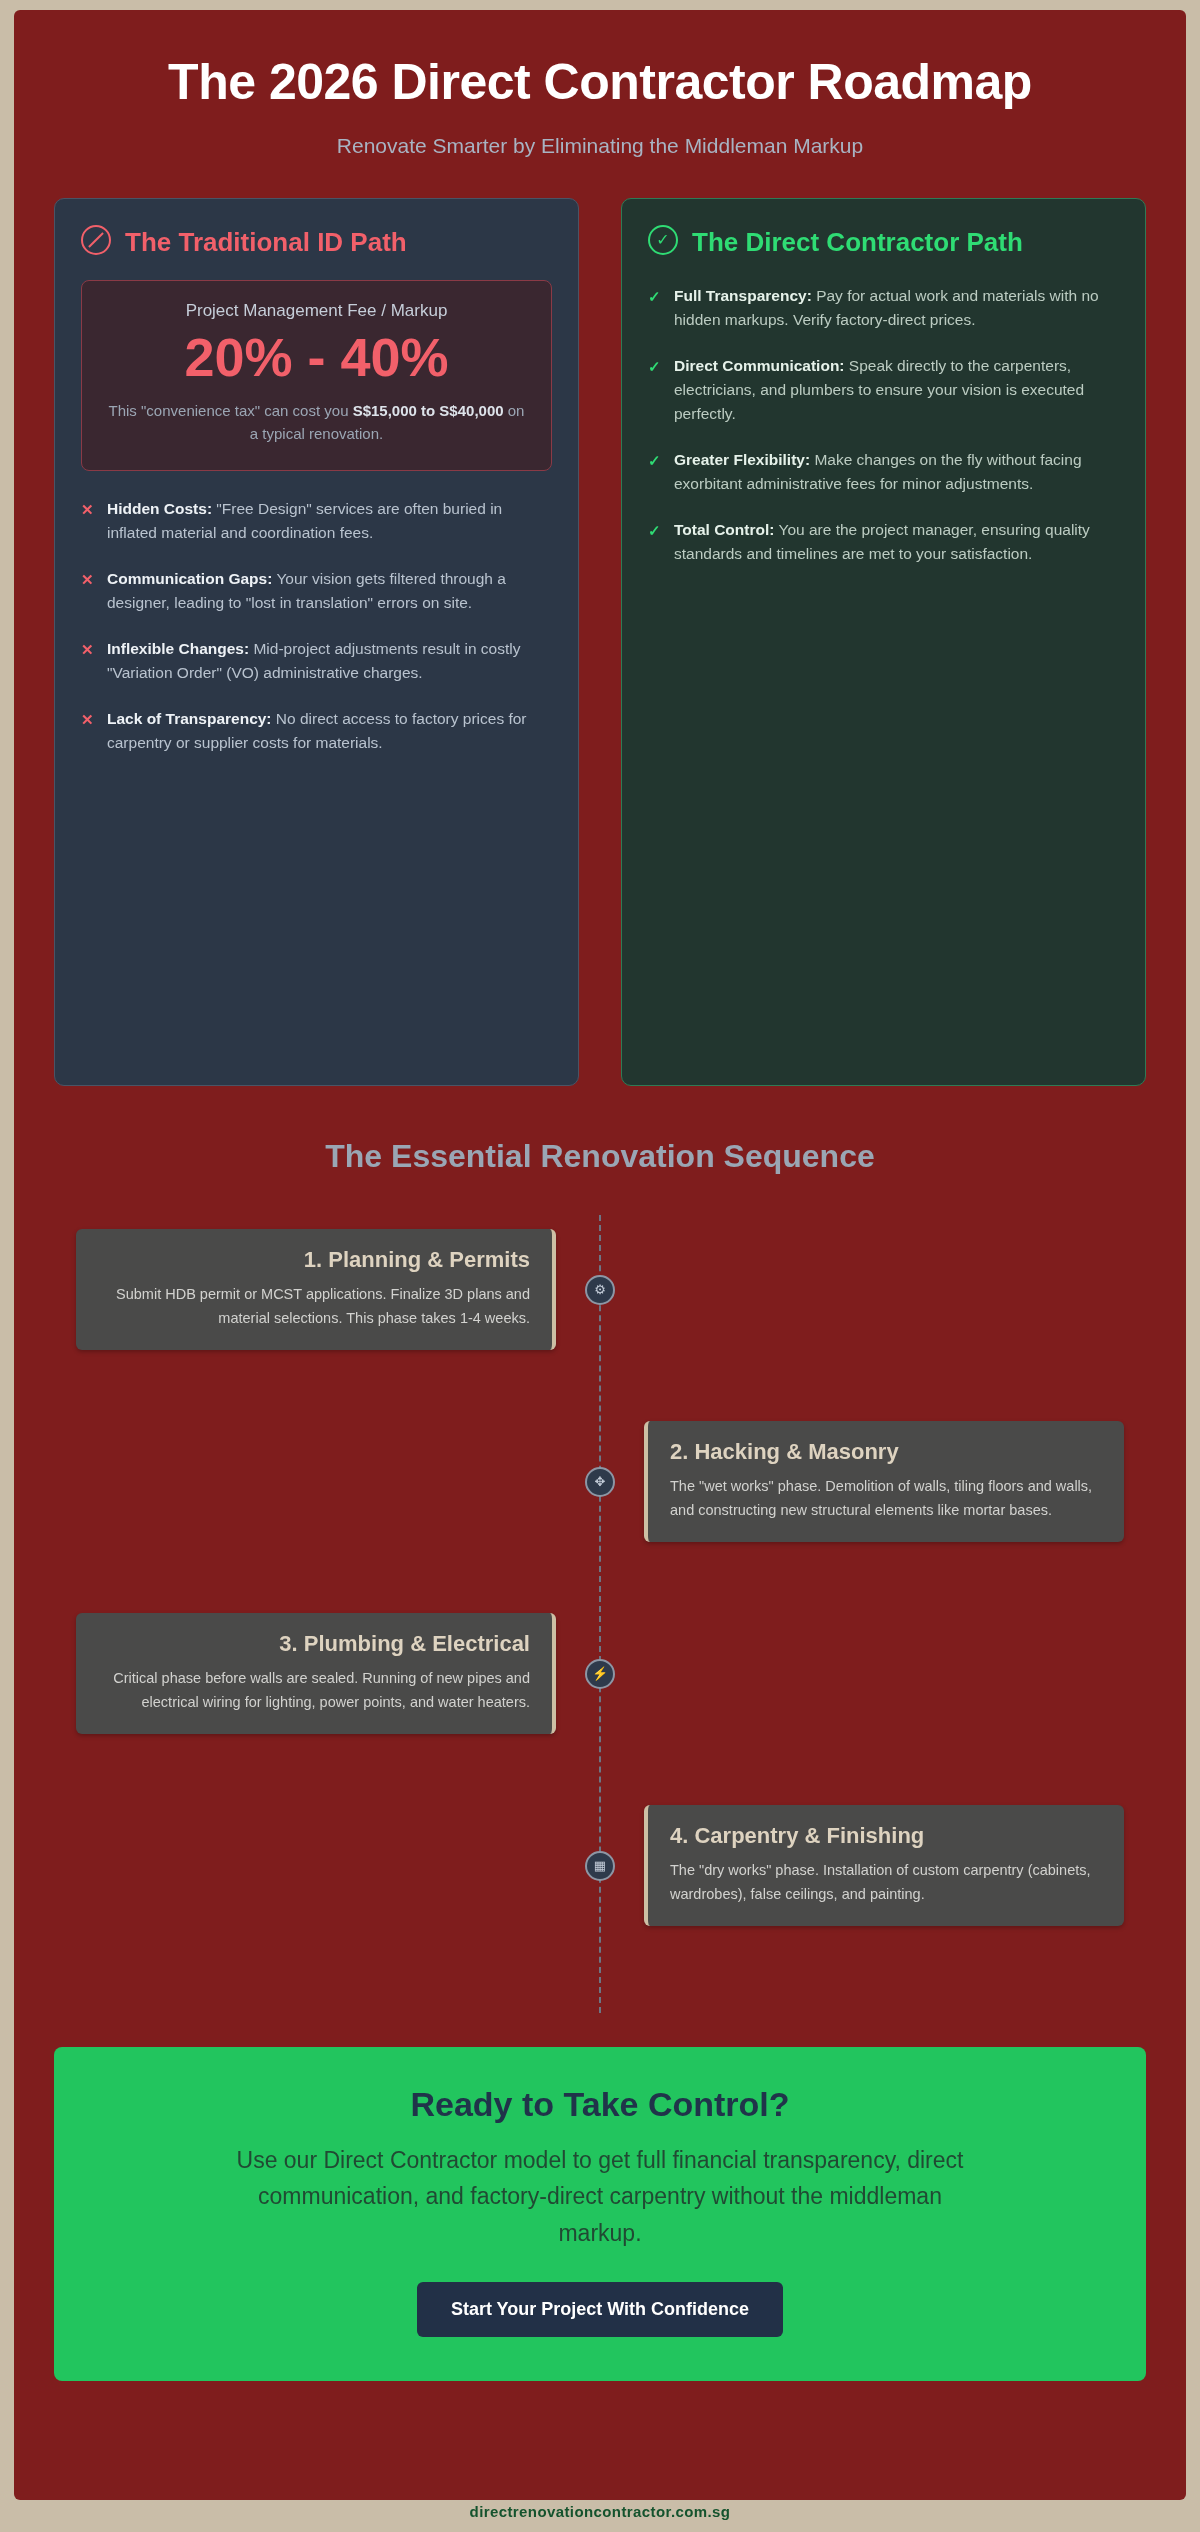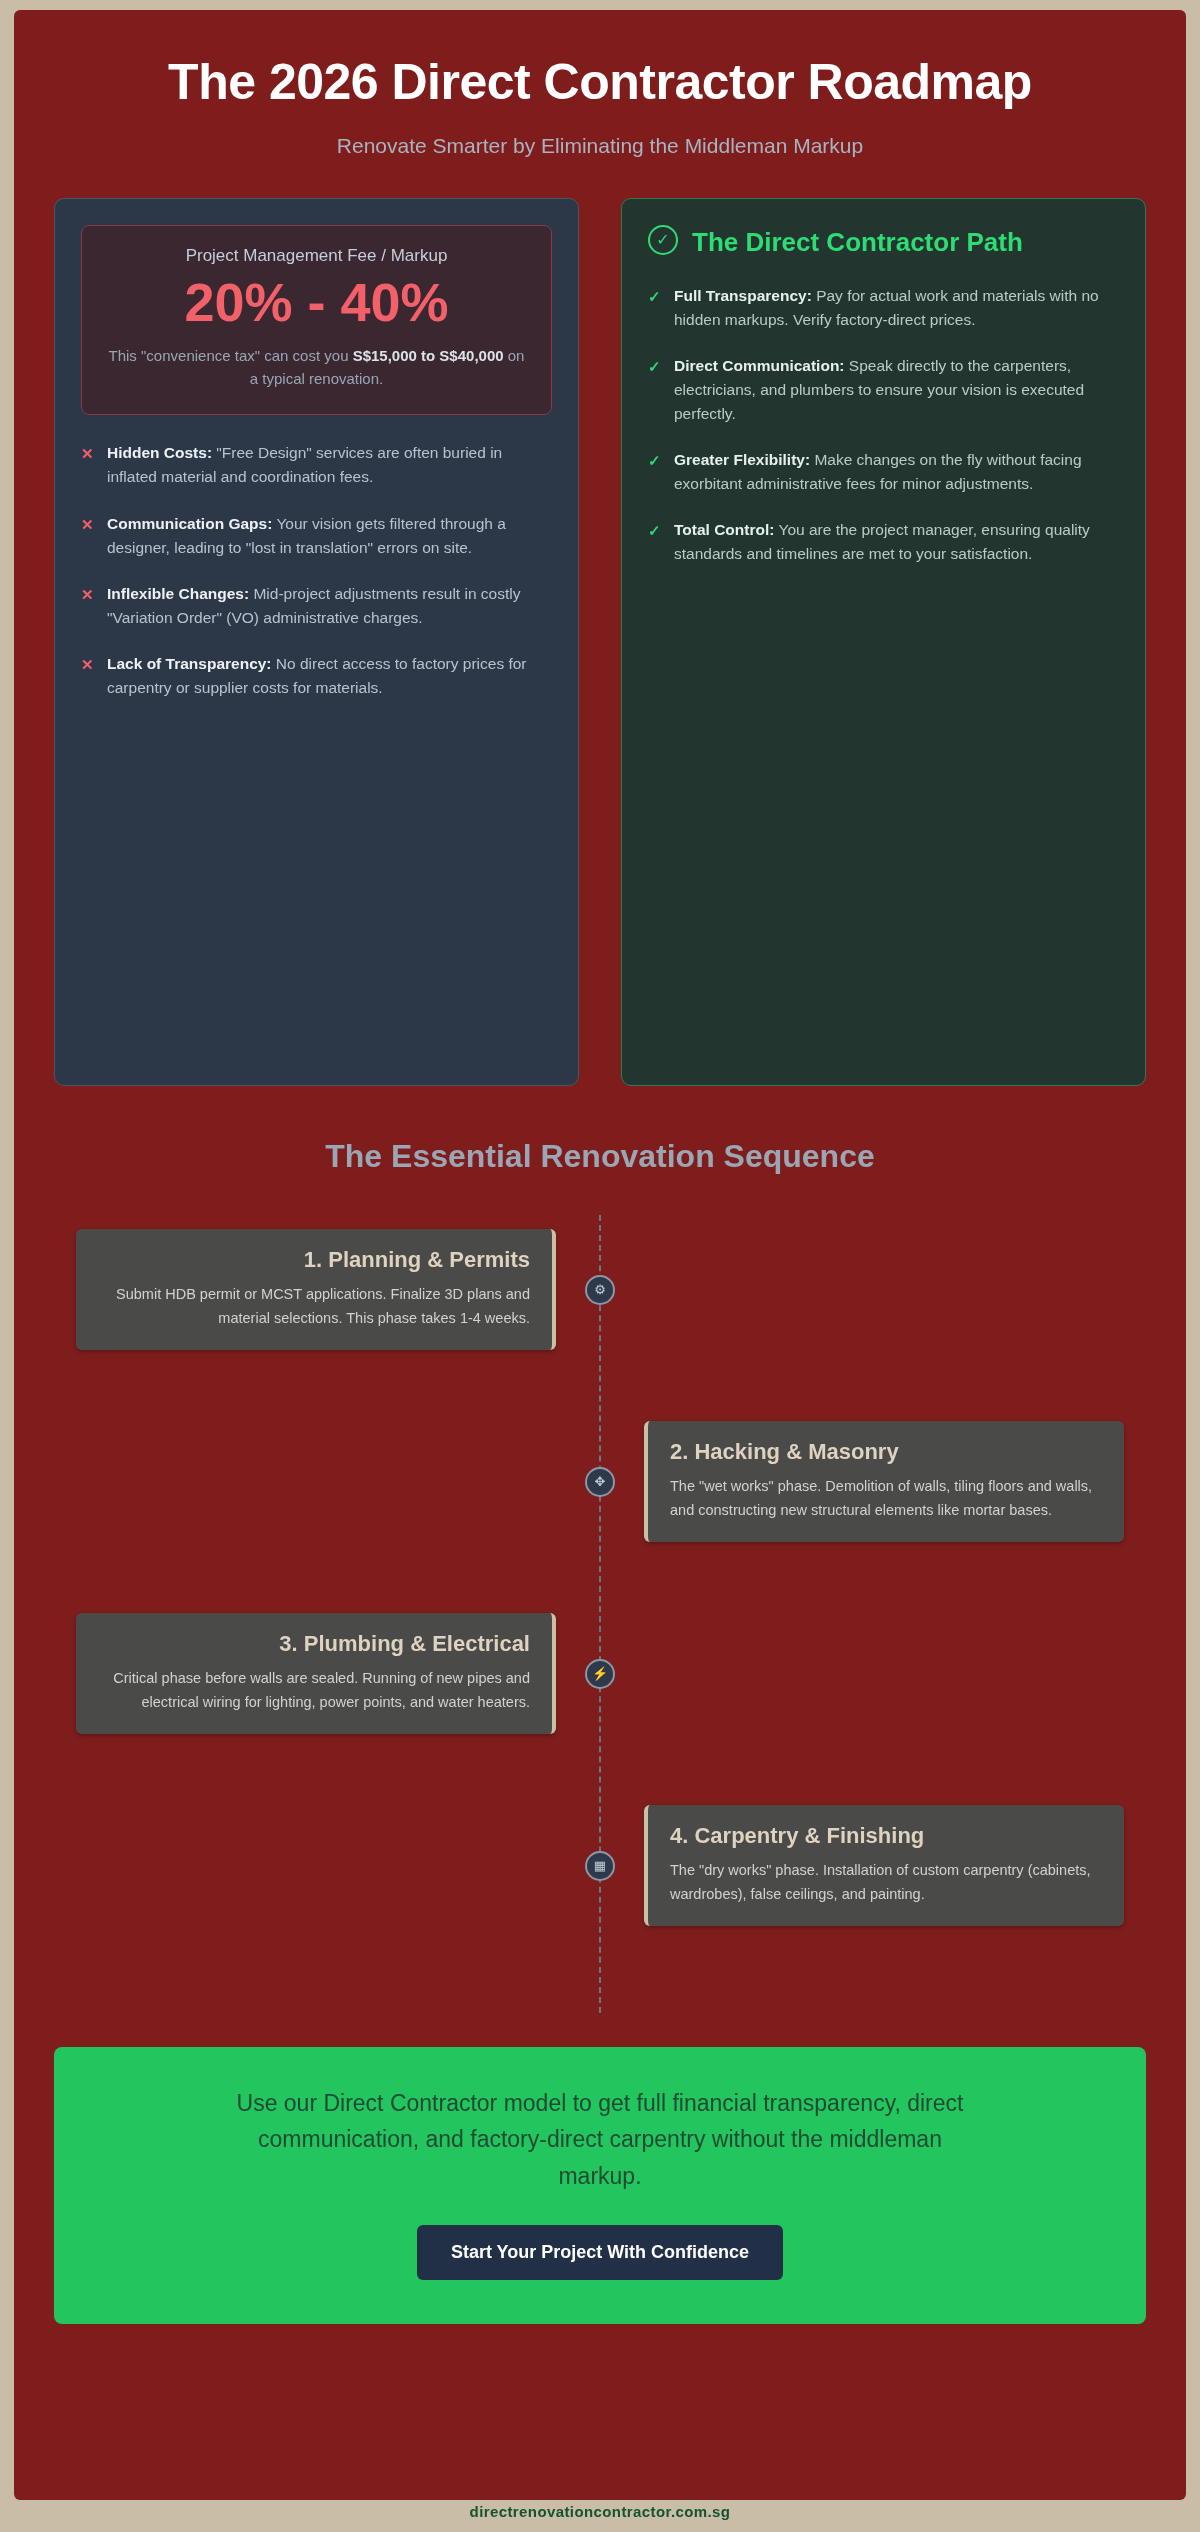--- a/index.html
+++ b/index.html
@@ -278,20 +278,26 @@
 <div class="page">
   <div class="sheet">
     <div class="inner">
 
       <h1 class="title">The 2026 Direct Contractor Roadmap</h1>
       <div class="subtitle">Renovate Smarter by Eliminating the Middleman Markup</div>
 
       <div class="cols">
 
         <div class="col col-bad">
+          <div class="col-head">
+            <span class="circle-icon icon-bad">
+                <span class="bar"></span>
+              </span>
+            <h2 class="bad-title">The Traditional ID Path</h2>
+          </div>
 
           <div class="stat-box stat-bad">
             <div class="stat-label">Project Management Fee / Markup</div>
             <div class="stat-value stat-value-bad">20% - 40%</div>
             <div class="stat-note">
               <span>This "convenience tax" can cost you </span><b>S$15,000 to S$40,000</b><span> on a typical renovation.</span>
             </div>
           </div>
 
           <div class="list">
@@ -386,20 +392,21 @@
               <h3>4. Carpentry &amp; Finishing</h3>
               <p>The "dry works" phase. Installation of custom carpentry (cabinets, wardrobes), false ceilings, and painting.</p>
             </div>
           </div>
           <div class="tl-spacer"></div>
           <span class="tl-dot">▦</span>
         </div>
       </div>
 
       <div class="cta">
+        <h2>Ready to Take Control?</h2>
         <p>Use our Direct Contractor model to get full financial transparency, direct communication, and factory-direct carpentry without the middleman markup.</p>
         <button class="cta-btn">Start Your Project With Confidence</button>
       </div>
 
     </div>
   </div>
 
   <div class="footer">
     <span>directrenovationcontractor.com.sg</span>
   </div>

